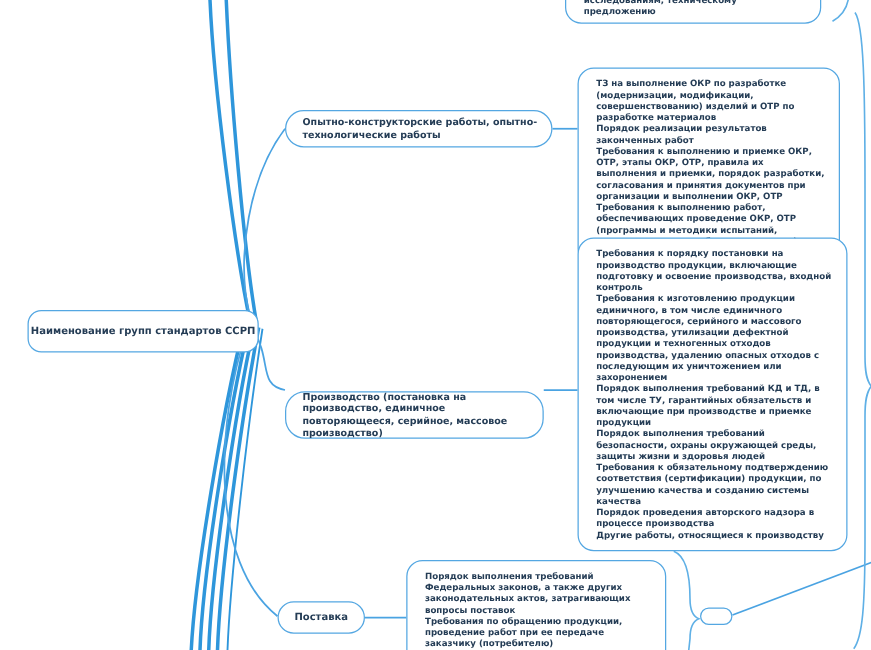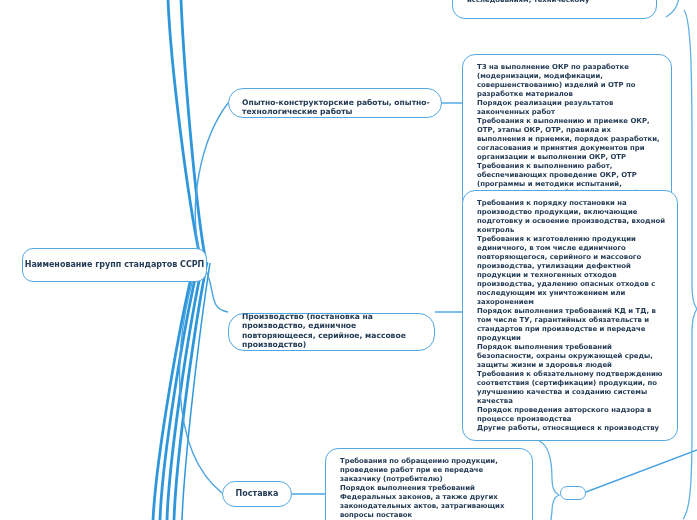--- a/index.html
+++ b/index.html
@@ -8,21 +8,21 @@
     font-family:"DejaVu Sans","Liberation Sans",sans-serif;
   }
   svg.wires{position:absolute;left:0;top:0;z-index:0;}
   .box{
     position:absolute;background:#fff;border:1.4px solid #54a7e2;border-radius:13px;
     box-sizing:border-box;color:#243c55;font-weight:bold;z-index:2;
   }
   .detail{font-size:6.9px;line-height:9px;padding:8px 10px 6px 14px;}
   .detail p{margin:0;}
   .node{display:flex;align-items:center;font-size:7.6px;line-height:9.6px;z-index:3;}
-  .node.pad{padding-left:13px;padding-right:8px;align-items:flex-end;}
+  .node.pad{padding-left:13px;padding-right:8px;}
   .node.center{justify-content:center;text-align:center;}
   #central-node{left:22px;top:248px;width:185px;height:34px;border-radius:11px;font-size:8px;}
   #okr-node{left:228px;top:88px;width:214px;height:30px;border-radius:15px;}
   #prod-node{left:228px;top:293px;width:207px;height:38px;border-radius:16px;margin-top:20px;}
   #delivery-node{left:222px;top:481px;width:70px;height:26px;border-radius:13px;font-size:8px;}
   #box-top{left:452px;top:-30px;width:205px;height:49px;padding:25px 14px 6px 14px;
            font-size:6.9px;line-height:9px;}
   #box-okr{left:462px;top:27px;width:210px;height:158px;margin-top:27px;}
   #box-prod{left:462px;top:190px;width:216px;height:251px;}
   #box-delivery{left:325px;top:448px;width:208px;height:92px;}
@@ -71,38 +71,39 @@
 </div>
 <div class="box node pad" id="prod-node">
   <span>Производство (постановка на производство, единичное повторяющееся, серийное, массовое производство)</span>
 </div>
 <div class="box node center" id="delivery-node">
   <span>Поставка</span>
 </div>
 
 <div class="box" id="box-top">
   <p style="margin:0">исследованиям, техническому</p>
+  <p style="margin:0">предложению</p>
 </div>
 
 <div class="box detail" id="box-okr">
   <p>ТЗ на выполнение ОКР по разработке (модернизации, модификации, совершенствованию) изделий и ОТР по разработке материалов</p>
   <p>Порядок реализации результатов законченных работ</p>
   <p>Требования к выполнению и приемке ОКР, ОТР, этапы ОКР, ОТР, правила их выполнения и приемки, порядок разработки, согласования и принятия документов при организации и выполнении ОКР, ОТР</p>
   <p>Требования к выполнению работ, обеспечивающих проведение ОКР, ОТР (программы и методики испытаний, испытания опытных образцов и другие);</p>
 </div>
 
 <div class="box detail" id="box-prod">
   <p>Требования к порядку постановки на производство продукции, включающие подготовку и освоение производства, входной контроль</p>
   <p>Требования к изготовлению продукции единичного, в том числе единичного повторяющегося, серийного и массового производства, утилизации дефектной продукции и техногенных отходов производства, удалению опасных отходов с последующим их уничтожением или захоронением</p>
-  <p>Порядок выполнения требований КД и ТД, в том числе ТУ, гарантийных обязательств и стандартов при производстве и передаче продукции</p>
+  <p>Порядок выполнения требований КД и ТД, в том числе ТУ, гарантийных обязательств и включающие при производстве и приемке продукции</p>
   <p>Порядок выполнения требований безопасности, охраны окружающей среды, защиты жизни и здоровья людей</p>
   <p>Требования к обязательному подтверждению соответствия (сертификации) продукции, по улучшению качества и созданию системы качества</p>
   <p>Порядок проведения авторского надзора в процессе производства</p>
   <p>Другие работы, относящиеся к производству</p>
 </div>
 
 <div class="box detail" id="box-delivery">
+  <p>Порядок выполнения требований Федеральных законов, а также других законодательных актов, затрагивающих вопросы поставок</p>
   <p>Требования по обращению продукции, проведение работ при ее передаче заказчику (потребителю)</p>
-  <p>Порядок выполнения требований Федеральных законов, а также других законодательных актов, затрагивающих вопросы поставок</p>
 
 </div>
 
 <div class="box" id="stub-node"></div>
 
 </body></html>

